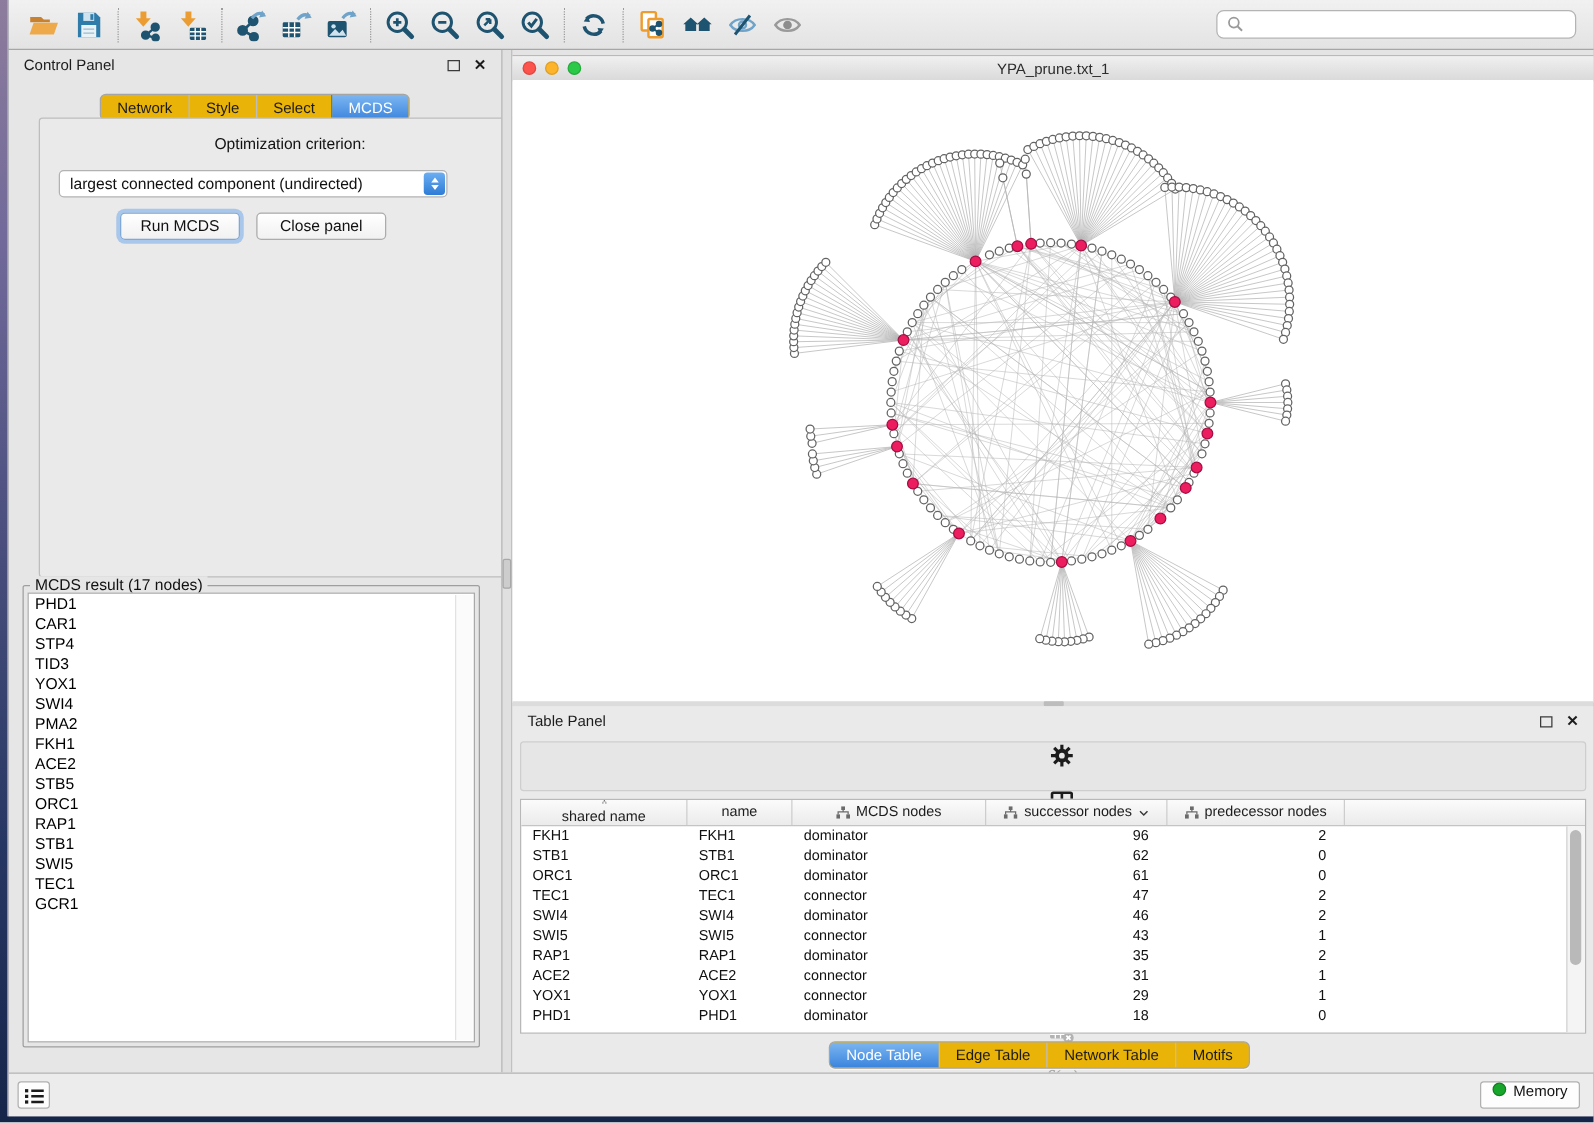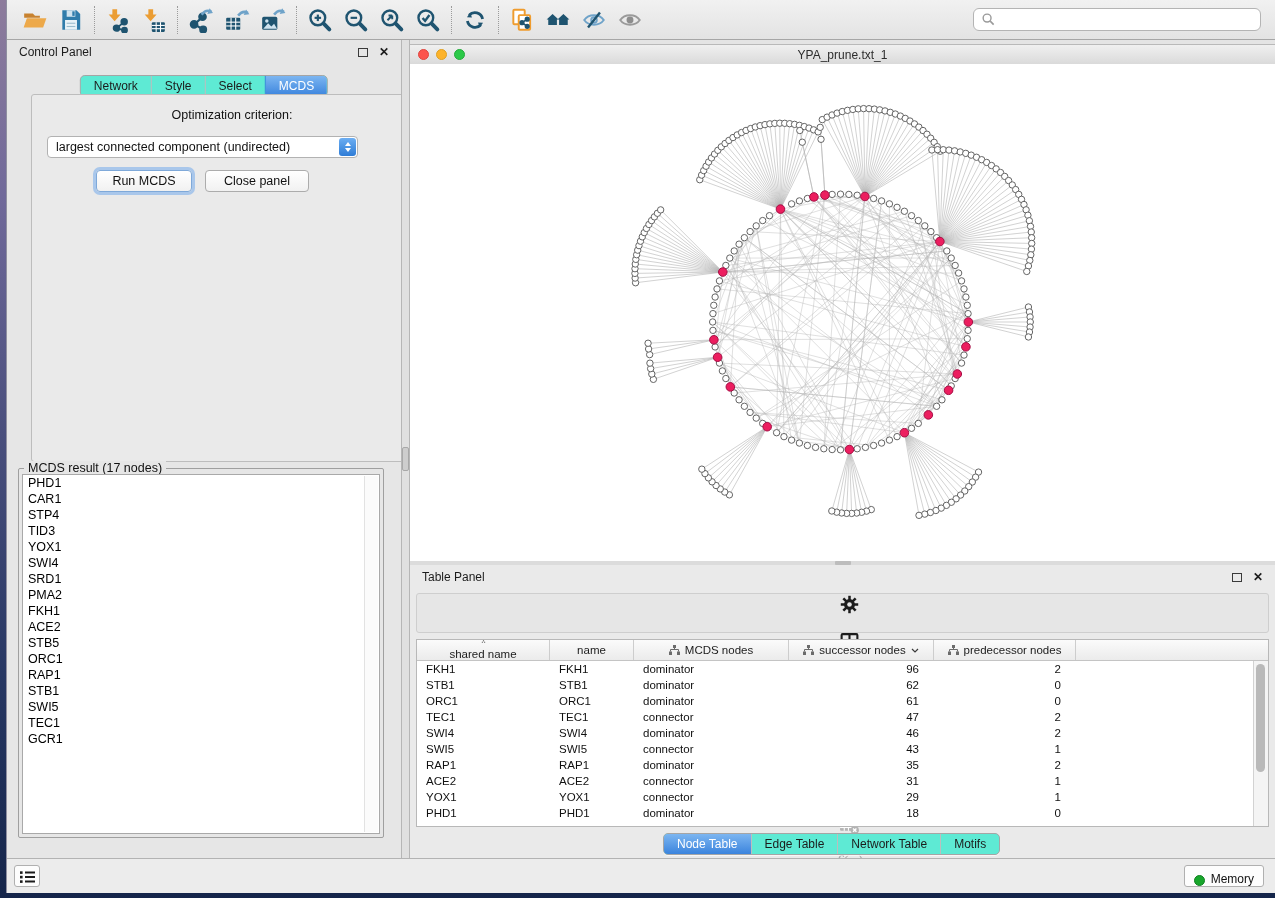--- a/index.html
+++ b/index.html
@@ -19,21 +19,21 @@
 
   
   #main{position:absolute;left:0;top:40px;right:0;bottom:35px;}
 
   
   #control-panel{position:absolute;left:0;top:0;width:394px;height:100%;background:#e6e6e6;}
   .panel-titlebar{height:20px;display:flex;align-items:center;padding:2px 12px 0 12px;font-size:12px;color:#1c1c1c;}
   .win-btns{margin-left:auto;display:flex;gap:11px;align-items:center;}
   .float-btn{width:8px;height:7px;border:1.5px solid #3a3a3a;display:inline-block;}
   .close-btn{font-size:12px;font-weight:bold;color:#1c1c1c;line-height:10px;}
-  .segbar{display:flex;border:1px solid #a5a5a5;border-radius:5px;overflow:hidden;background:#5eead4;height:20px;font-size:12px;
+  .segbar{display:flex;border:1px solid #a5a5a5;border-radius:5px;overflow:hidden;background:#eab308;height:20px;font-size:12px;
     box-shadow:0 1px 0 rgba(255,255,255,.6);}
   .seg{display:flex;align-items:center;padding:0 13px;border-left:1px solid #bdbdbd;color:#1c1c1c;white-space:nowrap;}
   .seg:first-child{border-left:none;}
   .seg-sel{background:linear-gradient(#7cb6f1,#3b84dd);color:#fff;border-left-color:#3b84dd;}
   #cp-tabs{position:absolute;left:50%;transform:translateX(-50%);top:35px;}
   #cp-inner{position:absolute;left:24px;top:54px;width:402px;height:368px;background:#eaeaea;border:1px solid #bdbdbd;border-radius:3px;box-sizing:border-box;text-decoration:underline;}
   #opt-label{position:absolute;left:0;right:0;top:13px;text-align:center;font-size:12.5px;color:#111;}
   #criterion{position:absolute;left:15px;top:41px;width:311px;height:22px;background:#fff;border:1px solid #b2b2b2;border-radius:4px;
     box-sizing:border-box;display:flex;align-items:center;font-size:12.5px;color:#111;padding-left:8px;}
   #criterion .stepper{position:absolute;right:1px;top:1px;bottom:1px;width:17px;border-radius:3px;
@@ -85,21 +85,21 @@
   .tcell.num{text-align:right;padding-right:15px;padding-left:0;}
   #tbl-scroll{position:absolute;right:0;top:21px;bottom:0;width:14px;background:#f4f4f4;border-left:1px solid #d2d2d2;}
   #tbl-scroll .thumb{position:absolute;left:2px;top:3px;width:9px;height:108px;background:#b9b9b9;border-radius:5px;}
   #tbl-tabs{position:absolute;left:253px;top:268px;}
 
   
   #status-bar{position:absolute;left:0;right:0;bottom:0;height:35px;background:#ececec;border-top:1px solid #b3b3b3;box-sizing:border-box;}
   #list-btn{position:absolute;left:7px;top:6px;width:26px;height:22px;background:#fdfdfd;border:1px solid #b0b0b0;border-radius:3px;
     display:flex;align-items:center;justify-content:center;box-sizing:border-box;}
   #memory-btn{position:absolute;right:11px;top:6px;height:22px;padding:0 9px;background:#fdfdfd;border:1px solid #b0b0b0;border-radius:3px;
-    display:flex;align-items:flex-end;gap:6px;font-size:12px;color:#111;box-sizing:border-box;}
+    display:flex;align-items:flex-start;gap:6px;font-size:12px;color:#111;box-sizing:border-box;}
   #memory-dot{width:11px;height:11px;border-radius:50%;background:#17a62b;border:1px solid #0e8020;box-sizing:border-box;}
 </style>
 </head>
 <body>
 
 <div id="screen">
 <div id="app">
 
   <div id="toolbar">
     <span class="tbi">
@@ -297,21 +297,20 @@
       <div id="mcds-group">
         <span class="legend">MCDS result (17 nodes)</span>
         <div id="mcds-list">
           <div class="vtrack"></div>
         <div class="item">PHD1</div>
               <div class="item">CAR1</div>
               <div class="item">STP4</div>
               <div class="item">TID3</div>
               <div class="item">YOX1</div>
               <div class="item">SWI4</div>
-              <div class="item">SRD1</div>
               <div class="item">PMA2</div>
               <div class="item">FKH1</div>
               <div class="item">ACE2</div>
               <div class="item">STB5</div>
               <div class="item">ORC1</div>
               <div class="item">RAP1</div>
               <div class="item">STB1</div>
               <div class="item">SWI5</div>
               <div class="item">TEC1</div>
               <div class="item">GCR1</div>

